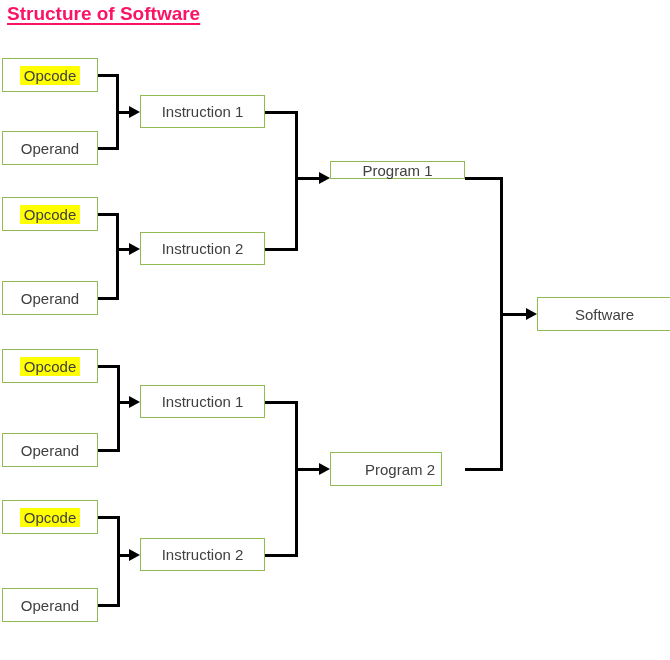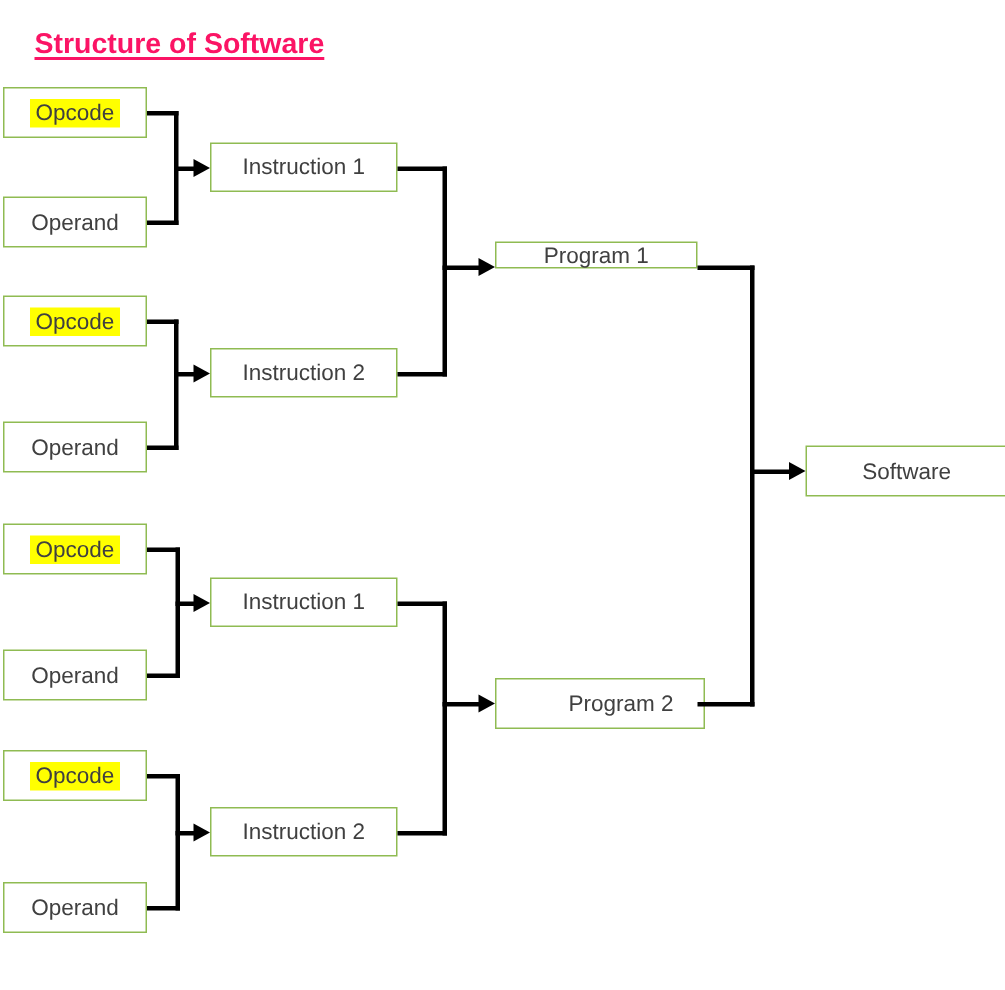--- a/index.html
+++ b/index.html
@@ -12,21 +12,21 @@
     position: relative;
     width: 670px;
     height: 660px;
     overflow: hidden;
     background: var(--bg, #ffffff);
   }
   #page-title {
     position: absolute;
     left: 7px;
     top: 3px;
-    margin: 16px;
+    margin: 0;
     font-size: 19px;
     font-weight: 700;
     letter-spacing: 0px;
     color: var(--title-color, #fb1465);
     text-decoration: underline;
     text-underline-offset: 3px;
     text-decoration-thickness: 2px;
   }
   .node {
     position: absolute;
@@ -95,21 +95,21 @@
       </div>
       <div class="node" style="left: 140px; top: 385px; width: 125px; height: 33px;">
         <span>Instruction 1</span>
       </div>
       <div class="node" style="left: 140px; top: 538px; width: 125px; height: 33px;">
         <span>Instruction 2</span>
       </div>
       <div class="node" style="left: 330px; top: 161px; width: 135px; height: 18px;">
         <span>Program 1</span>
       </div>
-      <div class="node" style="left: 330px; top: 452px; width: 140px; height: 34px; padding-left: 28px;">
+      <div class="node" style="left: 330px; top: 452px; width: 112px; height: 34px; padding-left: 28px;">
         <span>Program 2</span>
       </div>
       <div class="node" style="left: 537px; top: 297px; width: 135px; height: 34px;">
         <span>Software</span>
       </div>
       <div class="line" style="left: 98px; top: 74px; width: 21px; height: 3px;"></div>
       <div class="line" style="left: 98px; top: 147px; width: 21px; height: 3px;"></div>
       <div class="line" style="left: 116px; top: 74px; width: 3px; height: 76px;"></div>
       <div class="line" style="left: 116px; top: 111px; width: 15px; height: 3px;"></div>
       <div class="arrowhead" style="left: 129px; top: 106px;"></div>

